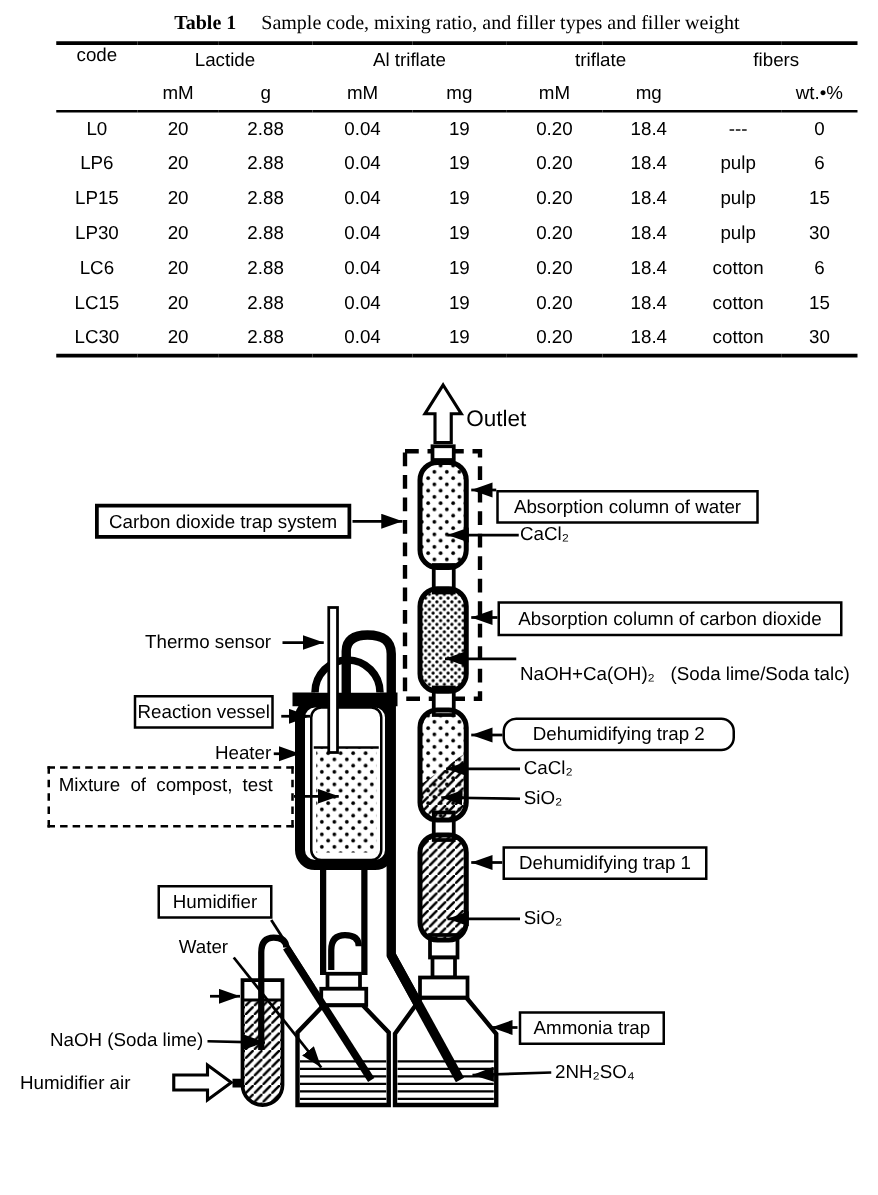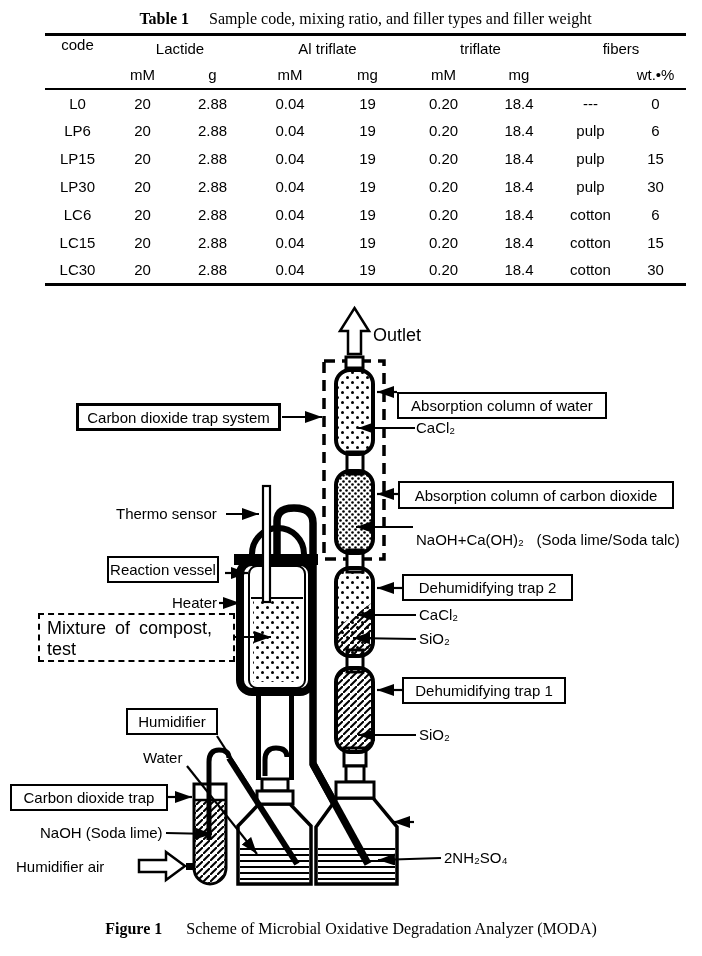--- a/index.html
+++ b/index.html
@@ -16,21 +16,21 @@
   table.data thead{border-bottom:2.5px solid #000;}
   table.data tbody tr{height:28px;}
   th.codehead{vertical-align:top;padding-top:5px;}
   
   .plbl{position:absolute;font-family:"Liberation Sans",sans-serif;font-size:15px;line-height:18px;white-space:nowrap;}
   .pre{white-space:pre;margin-top:13px;}
   .boxlbl{position:absolute;display:flex;align-items:center;justify-content:center;
     font-family:"Liberation Sans",sans-serif;font-size:15px;border:2.5px solid #000;background:#fff;box-sizing:border-box;white-space:nowrap;}
   .thickb{border-width:3px;}
   .dashbox{position:absolute;border:2px dashed #000;background:#fff;box-sizing:border-box;
-    font-family:"Liberation Sans",sans-serif;font-size:18px;line-height:21px;padding:3px 0 0 7px;word-spacing:4px;}
+    font-family:"Liberation Sans",sans-serif;font-size:15px;line-height:21px;padding:3px 0 0 7px;word-spacing:4px;}
   .cap{position:absolute;left:0;top:920px;width:702px;display:flex;justify-content:center;gap:24px;
     font-family:"Liberation Serif",serif;font-size:16px;}
   .cap .b{font-weight:bold;}
   svg.fig{position:absolute;left:0;top:0;}
 </style>
 </head>
 <body>
 
 <div class="page">
 
@@ -284,39 +284,35 @@
     </g>
   </svg>
 
   <div class="plbl" style="left:373px;top:326px;font-size:18px;">Outlet</div>
 
   <div class="boxlbl thickb" style="left:76px;top:403px;width:205px;height:28px;">Carbon dioxide trap system</div>
   <div class="boxlbl" style="left:397px;top:392px;width:210px;height:27px;">Absorption column of water</div>
   <div class="plbl" style="left:416px;top:419px;">CaCl₂</div>
   <div class="boxlbl" style="left:398px;top:481px;width:276px;height:28px;">Absorption column of carbon dioxide</div>
   <div class="plbl pre" style="left:416px;top:518px;">NaOH+Ca(OH)₂   (Soda lime/Soda talc)</div>
-  <div class="boxlbl" style="left:402px;top:574px;width:171px;height:27px;">Dehumidifying trap 2</div>
+  <div class="boxlbl" style="left:402px;top:574px;width:186px;height:27px;border-radius:11px;">Dehumidifying trap 2</div>
   <div class="plbl" style="left:419px;top:606px;">CaCl₂</div>
   <div class="plbl" style="left:419px;top:630px;">SiO₂</div>
   <div class="boxlbl" style="left:402px;top:677px;width:164px;height:27px;">Dehumidifying trap 1</div>
   <div class="plbl" style="left:419px;top:726px;">SiO₂</div>
 
   <div class="plbl" style="left:116px;top:505px;">Thermo sensor</div>
   <div class="boxlbl" style="left:95px;top:556px;width:112px;height:27px;margin-left:12px;">Reaction vessel</div>
   <div class="plbl" style="left:155px;top:594px;width:62px;text-align:right;">Heater</div>
 
   <div class="dashbox" style="left:38px;top:613px;width:197px;height:49px;">
     <div>Mixture of compost, test</div>
   </div>
 
   <div class="boxlbl" style="left:126px;top:708px;width:92px;height:27px;text-align:right;">Humidifier</div>
   <div class="plbl" style="left:143px;top:749px;">Water</div>
-  <div class="boxlbl" style="left:10px;top:784px;width:158px;height:27px;">Carbon dioxide trap</div>
   <div class="plbl" style="left:40px;top:824px;">NaOH (Soda lime)</div>
   <div class="plbl" style="left:16px;top:858px;">Humidifier air</div>
+  <div class="boxlbl" style="left:415px;top:809px;width:117px;height:27px;">Ammonia trap</div>
   <div class="plbl" style="left:444px;top:849px;">2NH₂SO₄</div>
 
-  <div class="cap">
-    <span class="b">Figure 1</span>
-    <span>Scheme of Microbial Oxidative Degradation Analyzer (MODA)</span>
-  </div>
 
 </div>
 
 </body></html>

